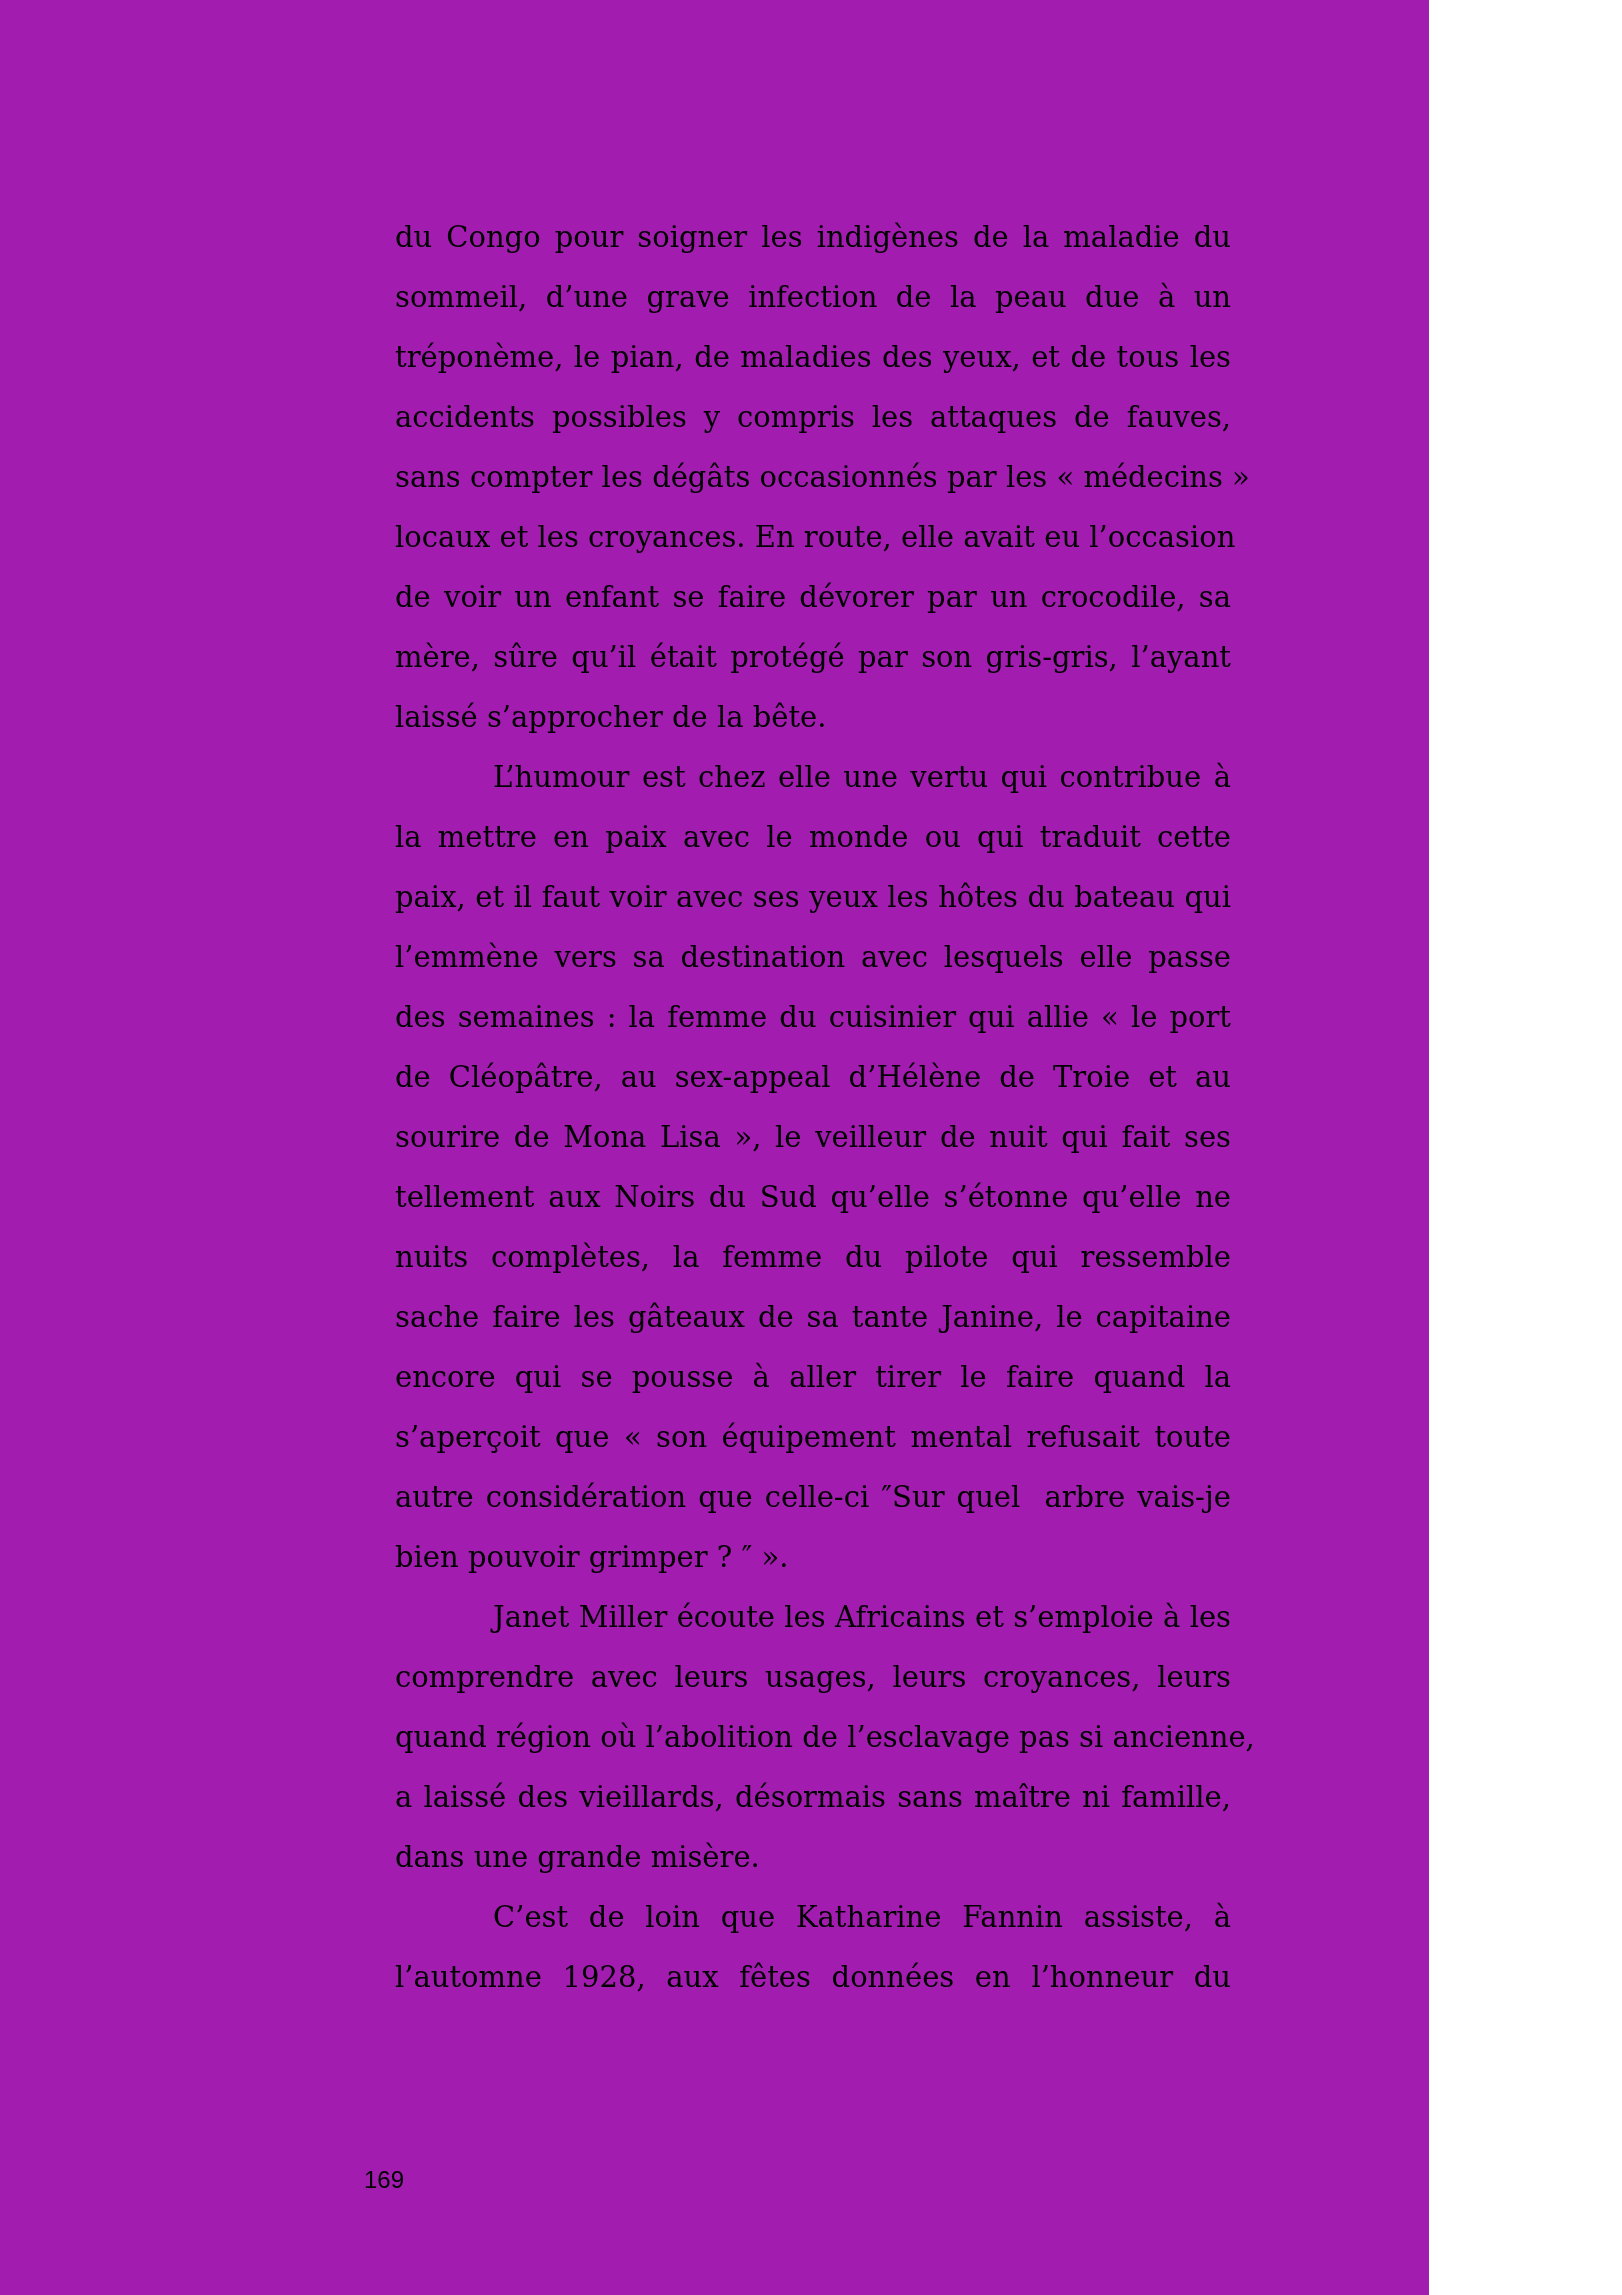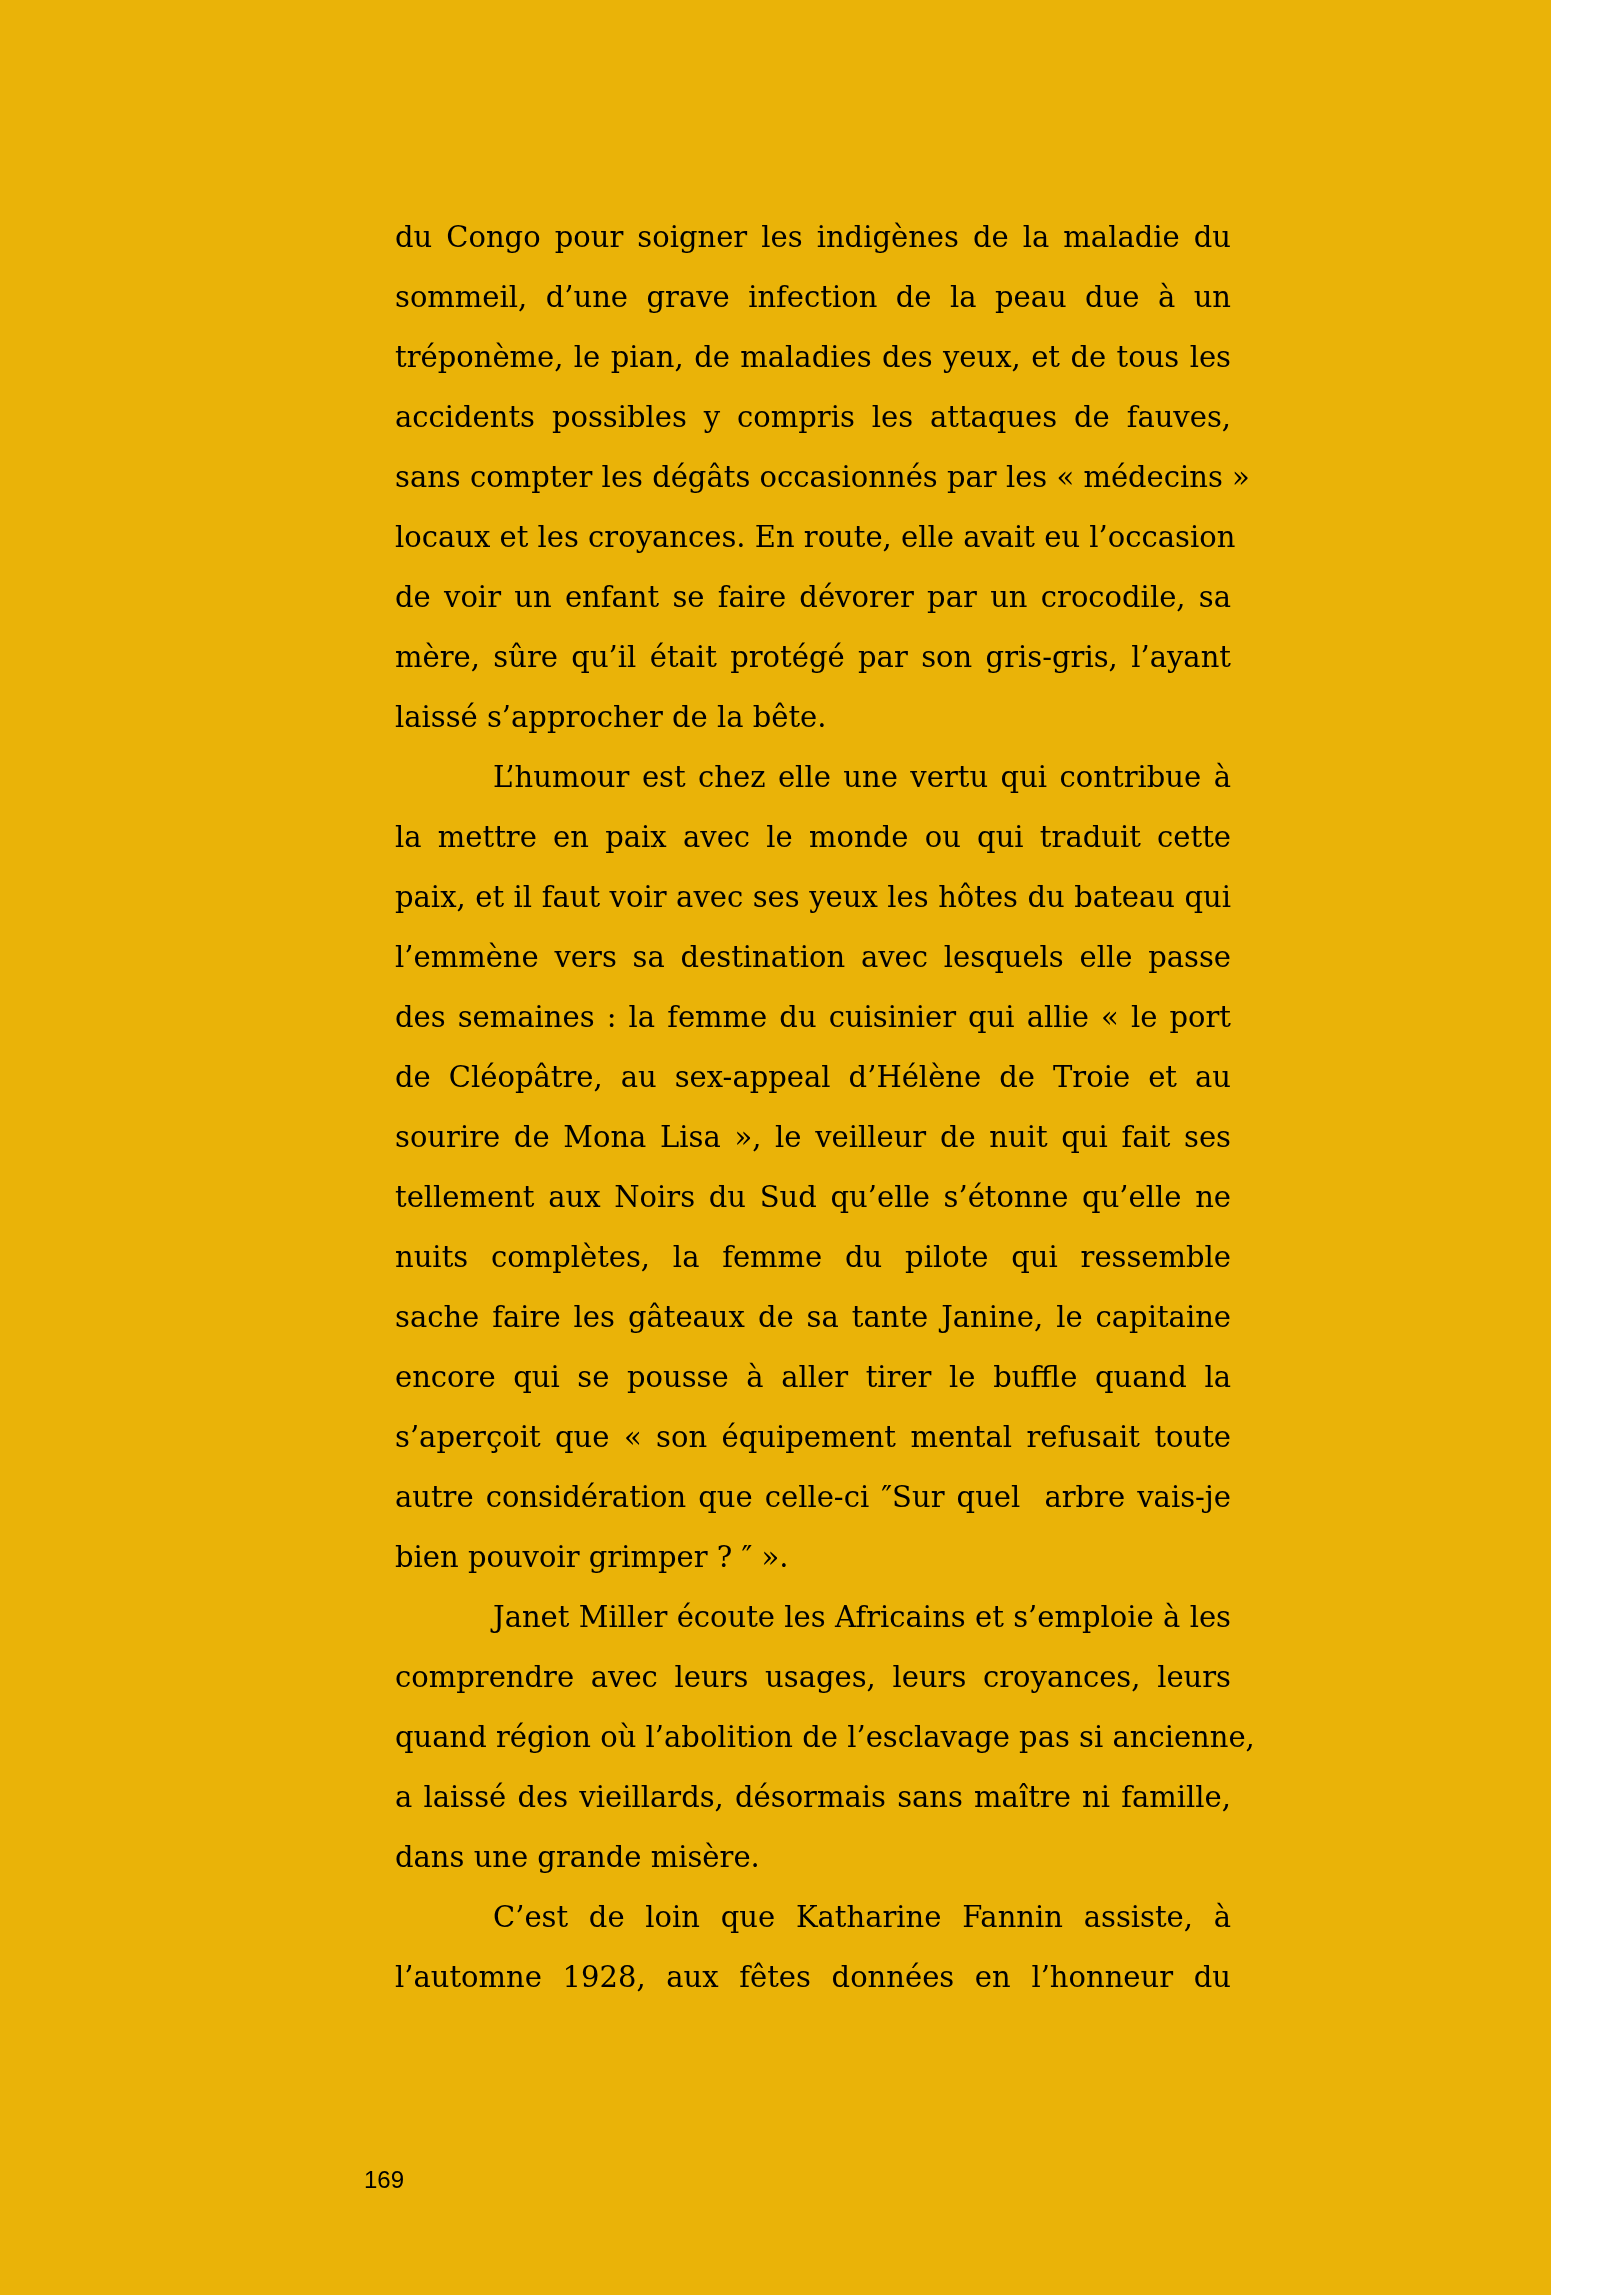--- a/index.html
+++ b/index.html
@@ -2,23 +2,23 @@
 <html lang="fr" style="font-size:10.5px"><head>
 <meta charset="utf-8">
 <style>
   html, body {
     margin: 0;
     padding: 0;
     background: #ffffff;
   }
   .page {
     position: relative;
-    width: 1551px;
+    width: 1429px;
     height: 2295px;
-    background: #eab308;
+    background: #a21caf;
     overflow: hidden;
     font-family: "DejaVu Serif", serif;
     color: #000000;
   }
   .body-text {
     position: absolute;
     left: 395px;
     top: 207px;
     width: 836px;
     font-size: 29px;
@@ -73,21 +73,21 @@
         <div class="line indent">L’humour est chez elle une vertu qui contribue à</div>
         <div class="line">la mettre en paix avec le monde ou qui traduit cette</div>
         <div class="line">paix, et il faut voir avec ses yeux les hôtes du bateau qui</div>
         <div class="line">l’emmène vers sa destination avec lesquels elle passe</div>
         <div class="line">des semaines : la femme du cuisinier qui allie « le port</div>
         <div class="line">de Cléopâtre, au sex-appeal d’Hélène de Troie et au</div>
         <div class="line">sourire de Mona Lisa », le veilleur de nuit qui fait ses</div>
         <div class="line">tellement aux Noirs du Sud qu’elle s’étonne qu’elle ne</div>
         <div class="line">nuits complètes, la femme du pilote qui ressemble</div>
         <div class="line">sache faire les gâteaux de sa tante Janine, le capitaine</div>
-        <div class="line">encore qui se pousse à aller tirer le buffle quand la</div>
+        <div class="line">encore qui se pousse à aller tirer le faire quand la</div>
         <div class="line">s’aperçoit que « son équipement mental refusait toute</div>
         <div class="line">autre considération que celle-ci ″Sur quel&nbsp; arbre vais-je</div>
         <div class="line last">bien pouvoir grimper ? ″ ».</div>
       </div>
       <div class="paragraph">
         <div class="line indent">Janet Miller écoute les Africains et s’emploie à les</div>
         <div class="line">comprendre avec leurs usages, leurs croyances, leurs</div>
         <div class="line">quand région où l’abolition de l’esclavage pas si ancienne,</div>
         <div class="line">a laissé des vieillards, désormais sans maître ni famille,</div>
         <div class="line last">dans une grande misère.</div>

